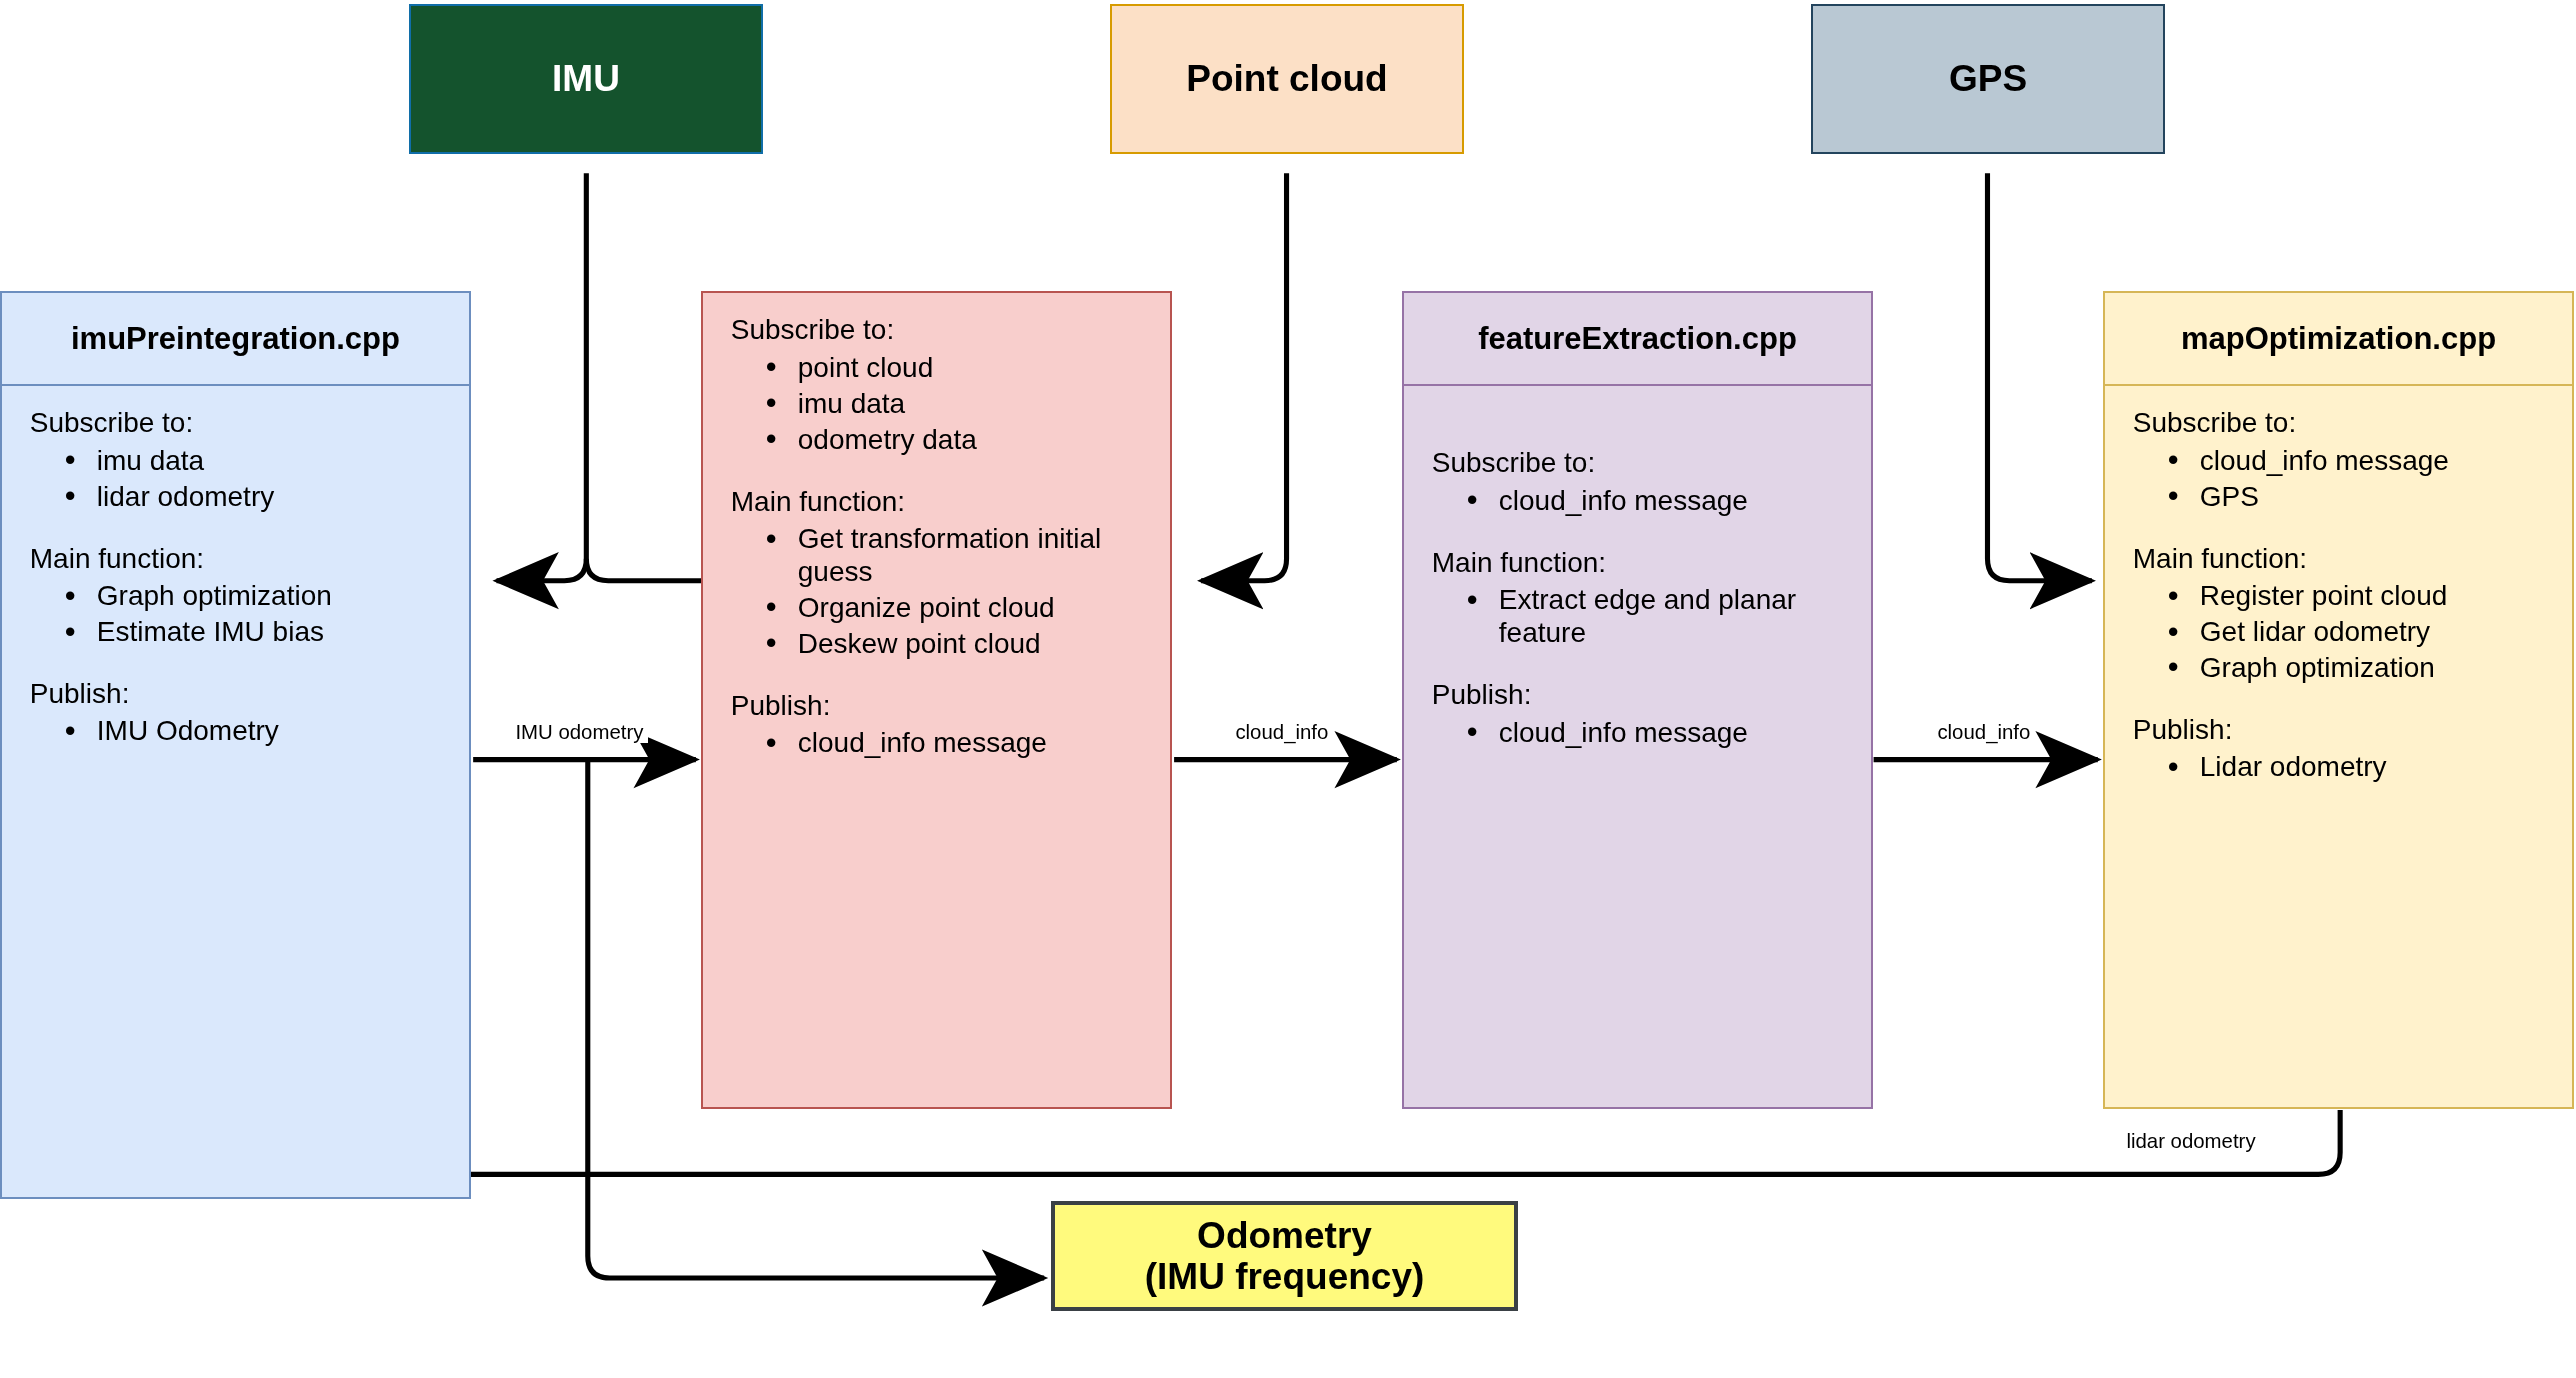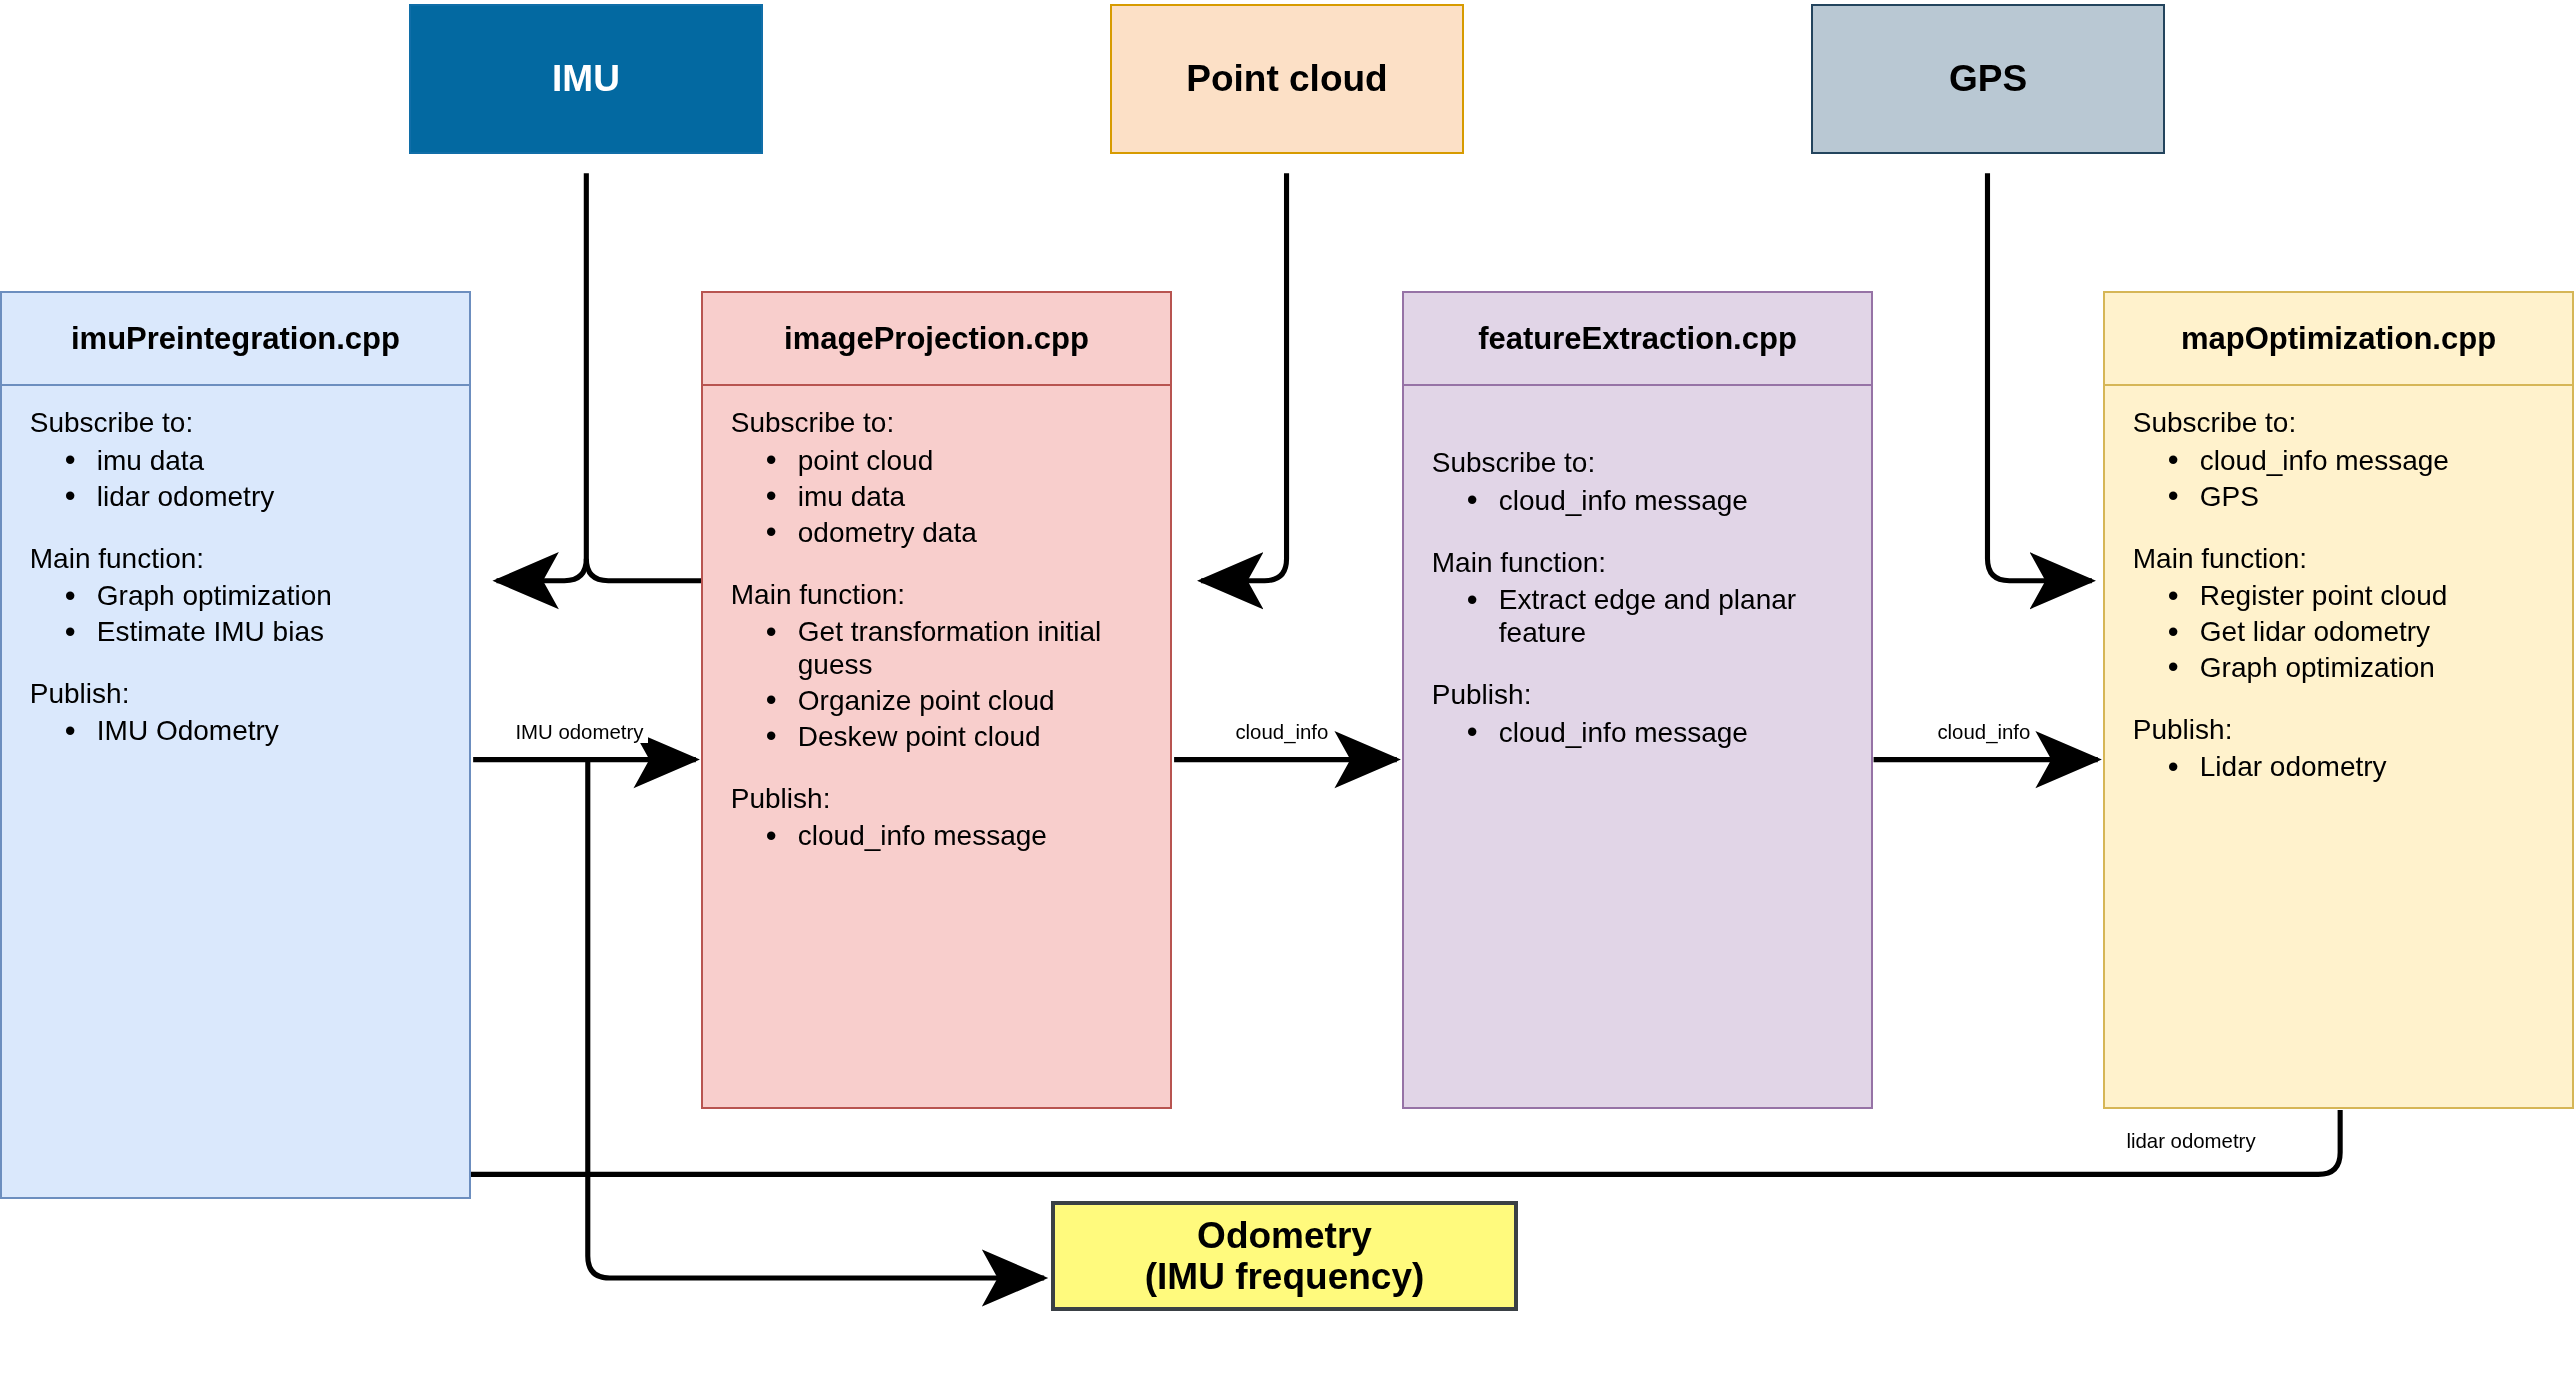--- a/index.html
+++ b/index.html
@@ -122,21 +122,21 @@
     <path d="M 805 1040 L 805 1720 Q 805 1750 835 1750 L 1430 1750" fill="none" stroke="#000000" stroke-width="7" marker-end="url(#ah)"></path>
 
     <path d="M 1608 1040 L 1913 1040" fill="none" stroke="#000000" stroke-width="7" marker-end="url(#ah)"></path>
 
     <path d="M 2566 1040 L 2873 1040" fill="none" stroke="#000000" stroke-width="7" marker-end="url(#ah)"></path>
 
     <path d="M 3205 1520 L 3205 1578 Q 3205 1608 3175 1608 L 350 1608 Q 320 1608 320 1578 L 320 1530" fill="none" stroke="#000000" stroke-width="7" marker-end="url(#ah)"></path>
   </svg>
 
   <div class="srcbox" style="left:409px; top:3.7px; width:354px; height:150px;
-              background:#0369a1; border:2.2px solid #106EA8; color:#ffffff;">
+              background:#14532d; border:2.2px solid #106EA8; color:#ffffff;">
     <span>IMU</span>
   </div>
 
   <div class="srcbox" style="left:1110px; top:3.7px; width:354px; height:150px;
               background:#FCE0C6; border:2.2px solid #D79B00; color:#000000;">
     <span>Point cloud</span>
   </div>
 
   <div class="srcbox" style="left:1811px; top:3.7px; width:354px; height:150px;
               background:#B9C8D3; border:2.2px solid #23445D; color:#000000;">
@@ -161,21 +161,20 @@
       <div class="sec-gap"></div>
       <div class="sec-label">Publish:</div>
       <ul class="items">
         <li>IMU Odometry</li>
       </ul>
     </div>
   </div>
 
   <div class="card" style="left:701px; top:291px; width:471px; height:818px;
               background:#F8CECC; border-color:#B85450;">
-    <div class="card-title" style="border-bottom-color:#B85450;">imageProjection.cpp</div>
     <div class="card-body">
       <div class="sec-label">Subscribe to:</div>
       <ul class="items">
         <li>point cloud</li>
         <li>imu data</li>
         <li>odometry data</li>
       </ul>
       <div class="sec-gap"></div>
       <div class="sec-label">Main function:</div>
       <ul class="items">

